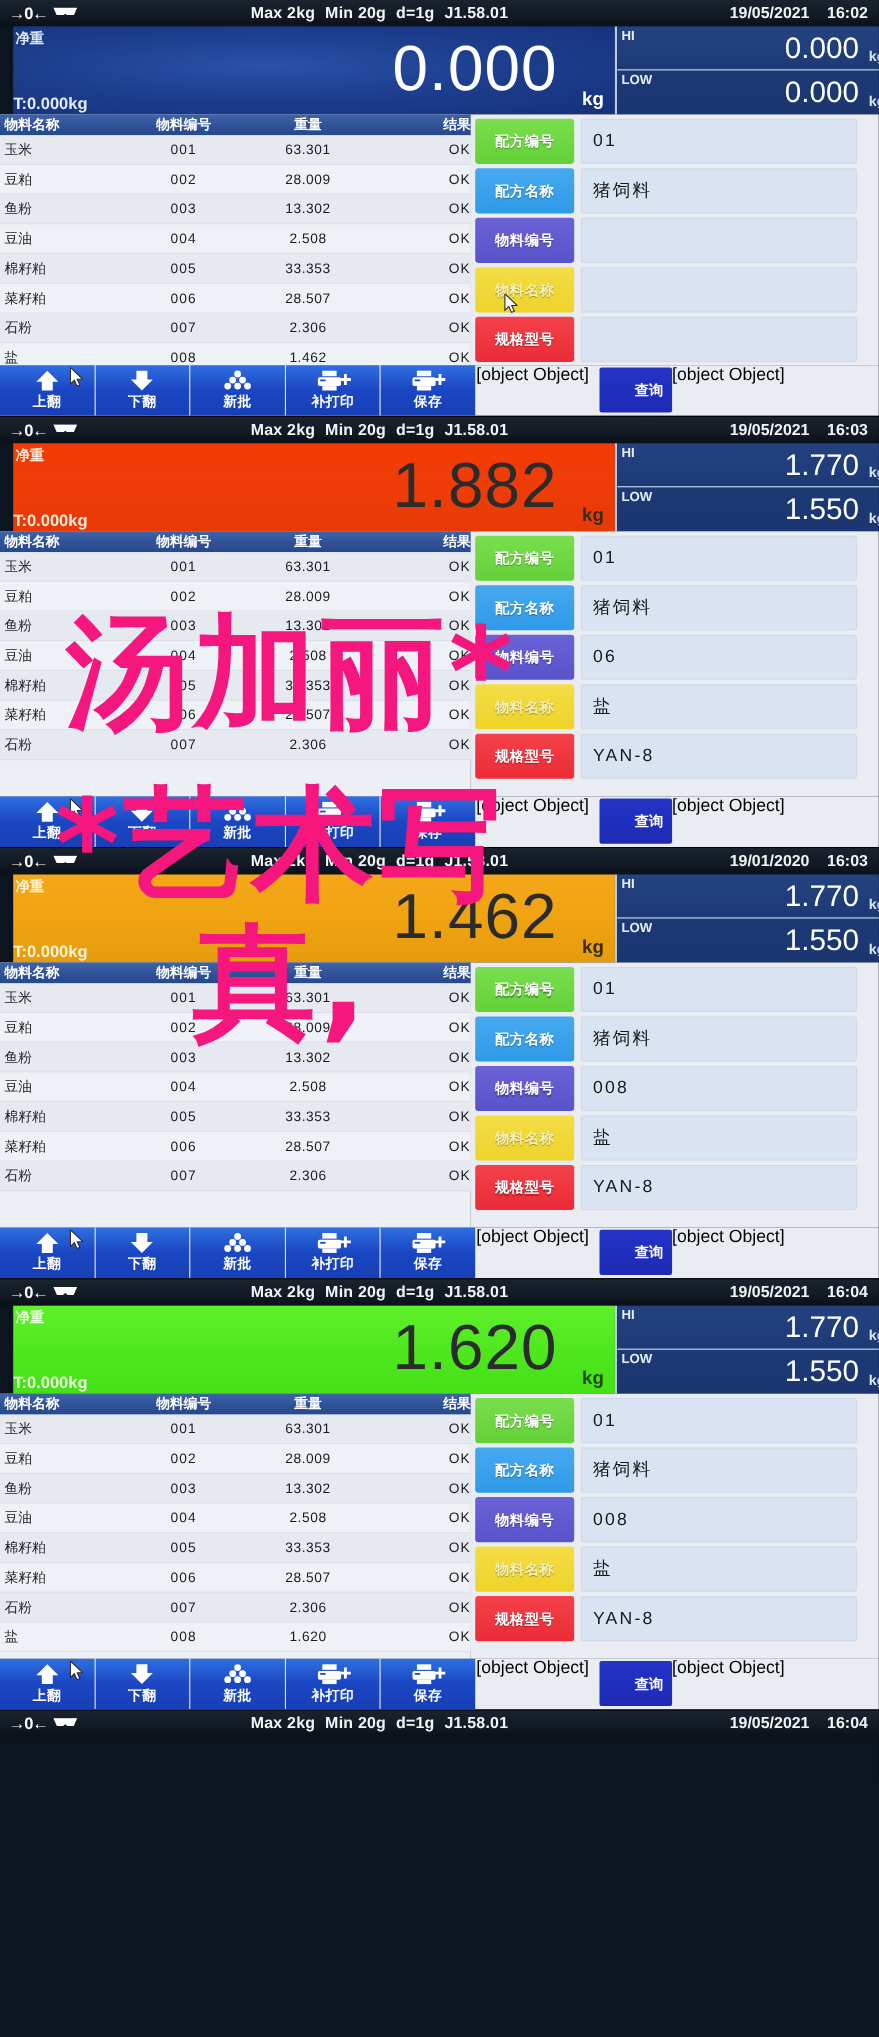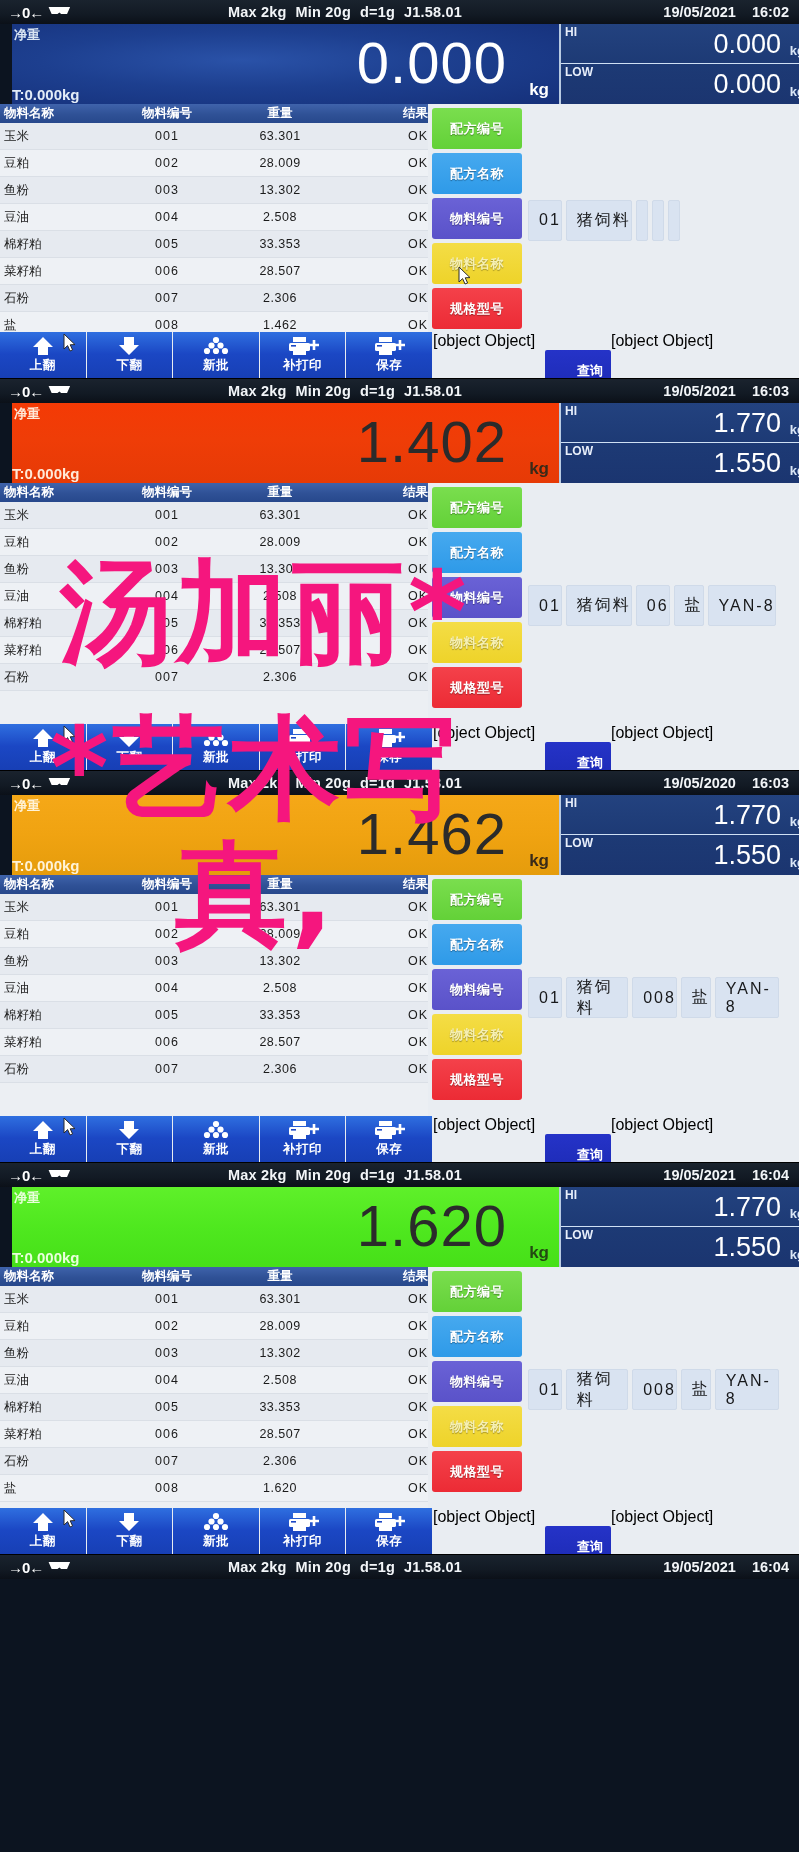--- a/index.html
+++ b/index.html
@@ -79,36 +79,36 @@
   .fieldpanel { flex:1; background:#e9edf2; display:flex; padding:4px 0 0 4px; gap:6px; }
   .fp-keys { width:90px; display:flex; flex-direction:column; gap:4px; }
   .fkey { height:41px; border-radius:3px; display:flex; align-items:center; justify-content:center;
     font-size:13px; color:#fff; font-weight:bold; letter-spacing:.5px;
     text-shadow:0 1px 1px rgba(0,0,0,.35); position:relative; }
   .k-green  { background:linear-gradient(180deg,#7ade4e,#63d138); }
   .k-blue   { background:linear-gradient(180deg,#46a9ef,#2e9ae8); }
   .k-purple { background:linear-gradient(180deg,#6a62d6,#5a52c9); }
   .k-yellow { background:linear-gradient(180deg,#f4dd46,#eed329); color:#f6f0b4; }
   .k-red    { background:linear-gradient(180deg,#f4414a,#ec2b35); }
-  .fp-vals { flex:1; display:flex; gap:4px; padding-right:20px;align-items:center; }
+  .fp-vals { flex:1; display:flex; flex-direction:column; gap:4px; padding-right:20px; }
   .fval { height:41px; background:#d9e3f1; border:1px solid #cfdae9; border-radius:2px;
     display:flex; align-items:center; padding-left:10px; font-size:16px; color:#17181a;
     letter-spacing:2px; }
 
   
   .toolbar { position:absolute; left:0; bottom:0; width:100%; height:46px; display:flex;
     background:#e9edf2; }
   .tbtn { width:85.6px; height:46px; margin-right:1px;
     background:linear-gradient(180deg,#2f6fe0 0%,#1b47c4 48%,#173fb5 100%);
     color:#fff; display:flex; flex-direction:column; align-items:center; justify-content:center;
     gap:1px; }
   .tbtn .lbl { font-size:12.5px; font-weight:bold; letter-spacing:.5px; }
   .tbtn svg { display:block; }
   .tb-spacer { flex:1; }
-  .tb-query { width:66px; height:41px; margin:18px 0 0 1px; border-radius:2px;
+  .tb-query { width:66px; height:41px; margin:2px 0 0 1px; border-radius:2px;
     background:linear-gradient(180deg,#2533c8,#1c2ab4); color:#fff;
     display:flex; align-items:center; justify-content:center; font-size:13px; font-weight:bold;padding-left:24px; }
   .tb-right-pad { width:188px; }
 
   .cursor { position:absolute; width:13px; height:18px; pointer-events:none; }
 
   
   .watermark { position:absolute; left:0; top:0; width:799px; height:1852px;
     pointer-events:none; z-index:50; }
   .wm-l { position:absolute; color:#f5167e; font-weight:bold;
@@ -295,21 +295,21 @@
         <div class="sb-icons">
           <span class="ic-zero">→0←</span>
           <span class="ic-stab"></span>
         </div>
         <div class="sb-spec"><span>Max 2kg</span><span>Min 20g</span><span>d=1g</span><span>J1.58.01</span></div>
         <div class="sb-date"><span>19/05/2021</span><span class="t">16:03</span></div>
       </div>
       <div class="weightzone">
         <div class="bigweight bw-red">
           <div class="bw-net">净重</div>
-          <div class="bw-val">1.402</div>
+          <div class="bw-val">1.882</div>
           <div class="bw-unit">kg</div>
           <div class="bw-tare">T:0.000kg</div>
         </div>
         <div class="hilow">
           <div class="hl-row top">
             <div class="hl-lbl">HI</div>
             <div class="hl-val">1.770</div>
             <div class="hl-unit">kg</div>
           </div>
           <div class="hl-row bot">
@@ -451,21 +451,21 @@
         <div class="tb-right-pad">[object Object]</div>
       </div>
     </div>
     <div class="panel" style="top:771px;height:391px;">
       <div class="statusbar">
         <div class="sb-icons">
           <span class="ic-zero">→0←</span>
           <span class="ic-stab"></span>
         </div>
         <div class="sb-spec"><span>Max 2kg</span><span>Min 20g</span><span>d=1g</span><span>J1.58.01</span></div>
-        <div class="sb-date"><span>19/05/2020</span><span class="t">16:03</span></div>
+        <div class="sb-date"><span>19/01/2020</span><span class="t">16:03</span></div>
       </div>
       <div class="weightzone">
         <div class="bigweight bw-amber">
           <div class="bw-net">净重</div>
           <div class="bw-val">1.462</div>
           <div class="bw-unit">kg</div>
           <div class="bw-tare">T:0.000kg</div>
         </div>
         <div class="hilow">
           <div class="hl-row top">

